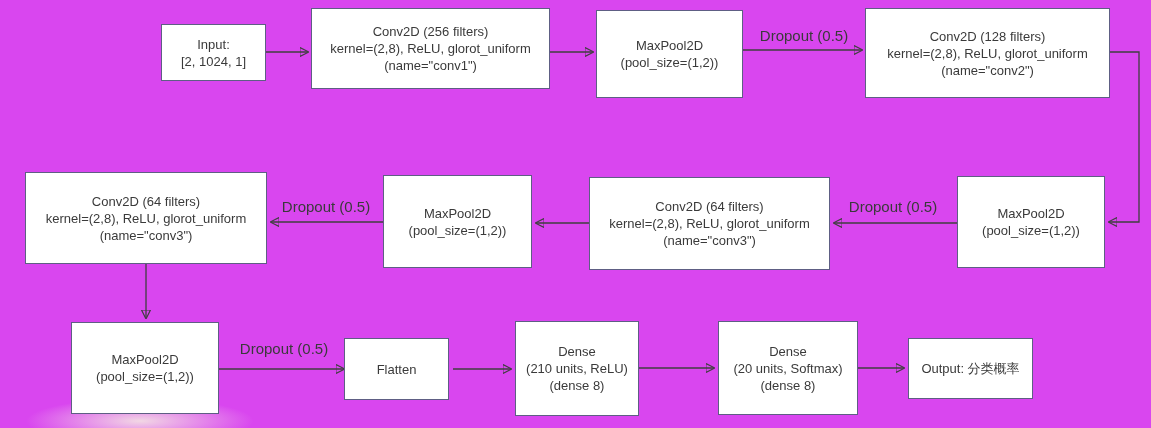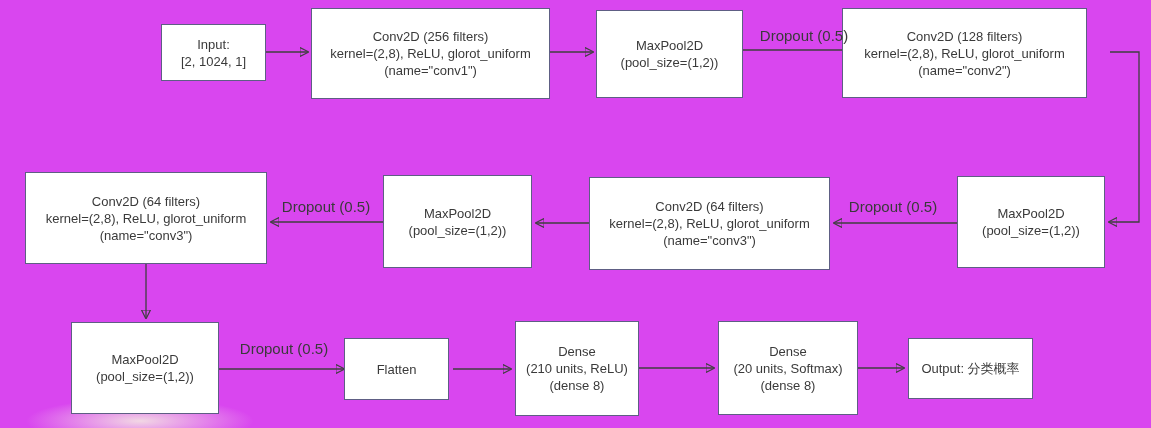--- a/index.html
+++ b/index.html
@@ -82,34 +82,34 @@
     <line x1="453" y1="369" x2="511" y2="369" marker-end="url(#ah)"></line>
     <line x1="639" y1="368" x2="714" y2="368" marker-end="url(#ah)"></line>
     <line x1="858" y1="368" x2="904" y2="368" marker-end="url(#ah)"></line>
   </svg>
 
   <div class="node" style="left:161px;top:24px;width:105px;height:57px;">
     <div>Input:</div>
     <div>[2, 1024, 1]</div>
   </div>
 
-  <div class="node" style="left:311px;top:8px;width:239px;height:91px;">
+  <div class="node" style="left:311px;top:8px;width:239px;height:81px;">
     <div>Conv2D (256 filters)</div>
     <div>kernel=(2,8), ReLU, glorot_uniform</div>
     <div>(name="conv1")</div>
   </div>
 
   <div class="node" style="left:596px;top:10px;width:147px;height:88px;">
     <div>MaxPool2D</div>
     <div>(pool_size=(1,2))</div>
   </div>
 
   <div class="edge-label" style="left:804px;top:27px;">Dropout (0.5)</div>
 
-  <div class="node" style="left:842px;top:8px;width:245px;height:90px;">
+  <div class="node" style="left:865px;top:8px;width:245px;height:90px;">
     <div>Conv2D (128 filters)</div>
     <div>kernel=(2,8), ReLU, glorot_uniform</div>
     <div>(name="conv2")</div>
   </div>
 
   <div class="node" style="left:957px;top:176px;width:148px;height:92px;">
     <div>MaxPool2D</div>
     <div>(pool_size=(1,2))</div>
   </div>
 

